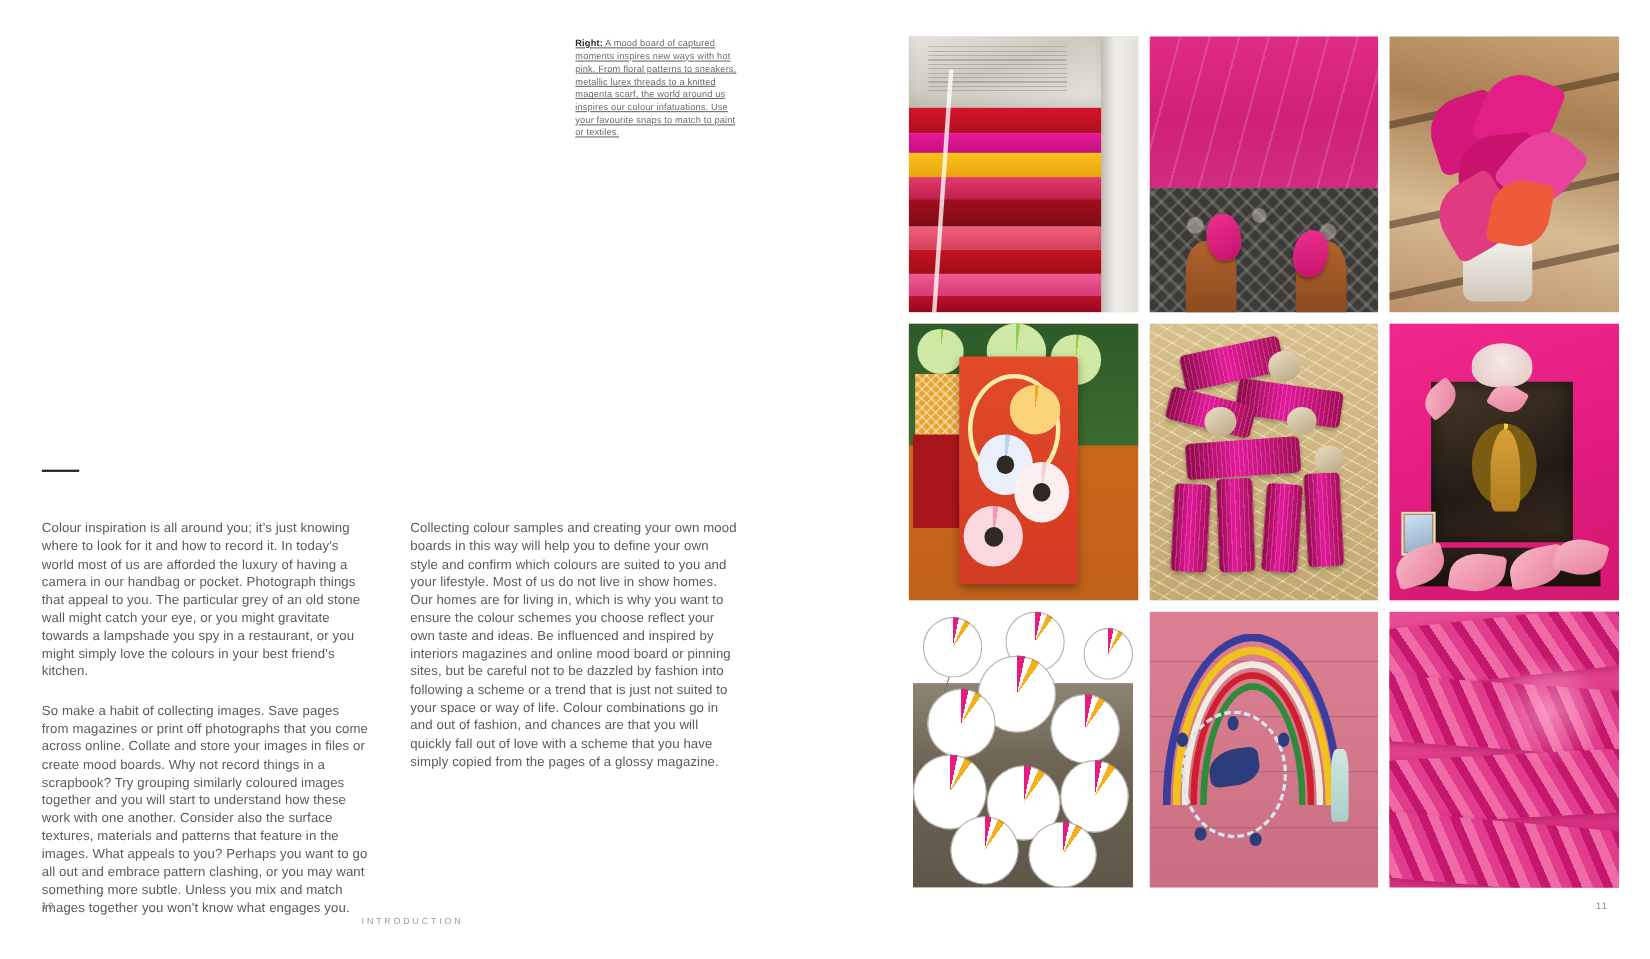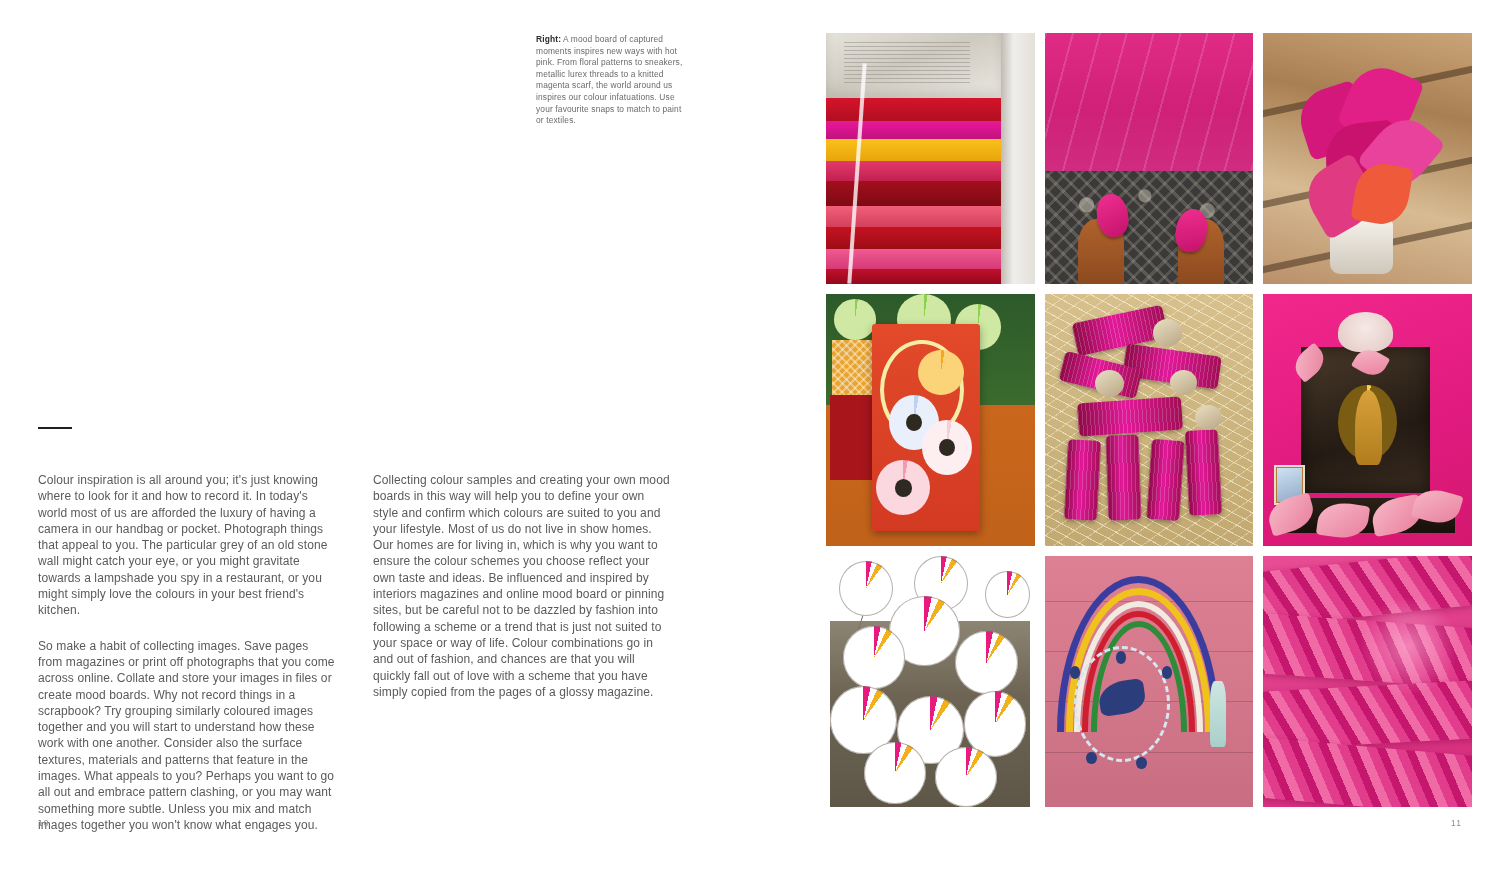--- a/index.html
+++ b/index.html
@@ -12,23 +12,24 @@
     color: #58585a;
     overflow: hidden;
   }
   .spread { position: relative; width: 1500px; height: 872px; display: flex; }
 
   
   .page-left { position: relative; width: 750px; height: 872px; background: #fff; }
   .page-right { position: relative; width: 750px; height: 872px; background: #fff; }
 
   .caption {
-    position: absolute; left: 536px; top: 34px; width: 150px;
+    position: absolute; left: 523px; top: 34px; width: 150px;
     font-size: 8.4px; line-height: 11.6px; color: #6a6a6c;
     letter-spacing: .15px;
+    text-decoration: underline;
   }
   .caption b { color: #2b2b2d; font-weight: 700; }
 
   .heading-block { position: absolute; left: 38px; top: 405px; width: 330px; }
   .page-heading {
     font-size: 18.5px; letter-spacing: 2.9px; color: #231f20;
     font-weight: 400; margin: 0; white-space: nowrap;
   }
   .heading-rule {
     width: 34px; height: 1.6px; background: #231f20; margin-top: 22px;
@@ -210,20 +211,21 @@
       <div class="col">
         <p>Colour inspiration is all around you; it's just knowing where to look for it and how to record it. In today's world most of us are afforded the luxury of having a camera in our handbag or pocket. Photograph things that appeal to you. The particular grey of an old stone wall might catch your eye, or you might gravitate towards a lampshade you spy in a restaurant, or you might simply love the colours in your best friend's kitchen.</p>
         <p>So make a habit of collecting images. Save pages from magazines or print off photographs that you come across online. Collate and store your images in files or create mood boards. Why not record things in a scrapbook? Try grouping similarly coloured images together and you will start to understand how these work with one another. Consider also the surface textures, materials and patterns that feature in the images. What appeals to you? Perhaps you want to go all out and embrace pattern clashing, or you may want something more subtle. Unless you mix and match images together you won't know what engages you.</p>
       </div>
       <div class="col">
         <p>Collecting colour samples and creating your own mood boards in this way will help you to define your own style and confirm which colours are suited to you and your lifestyle. Most of us do not live in show homes. Our homes are for living in, which is why you want to ensure the colour schemes you choose reflect your own taste and ideas. Be influenced and inspired by interiors magazines and online mood board or pinning sites, but be careful not to be dazzled by fashion into following a scheme or a trend that is just not suited to your space or way of life. Colour combinations go in and out of fashion, and chances are that you will quickly fall out of love with a scheme that you have simply copied from the pages of a glossy magazine.</p>
       </div>
     </div>
 
     <div class="folio folio-left">10</div>
+    <div class="running-head">INTRODUCTION</div>
   </div>
 
   <div class="page-right">
     <div class="grid">
 
       <div class="tile">
         <div class="ph p1">
           <div class="wall"></div>
           <div class="news"></div>
           <div class="band" style="top:26%;height:9%;background:linear-gradient(180deg,#d6132a,#b10f22)"></div>

